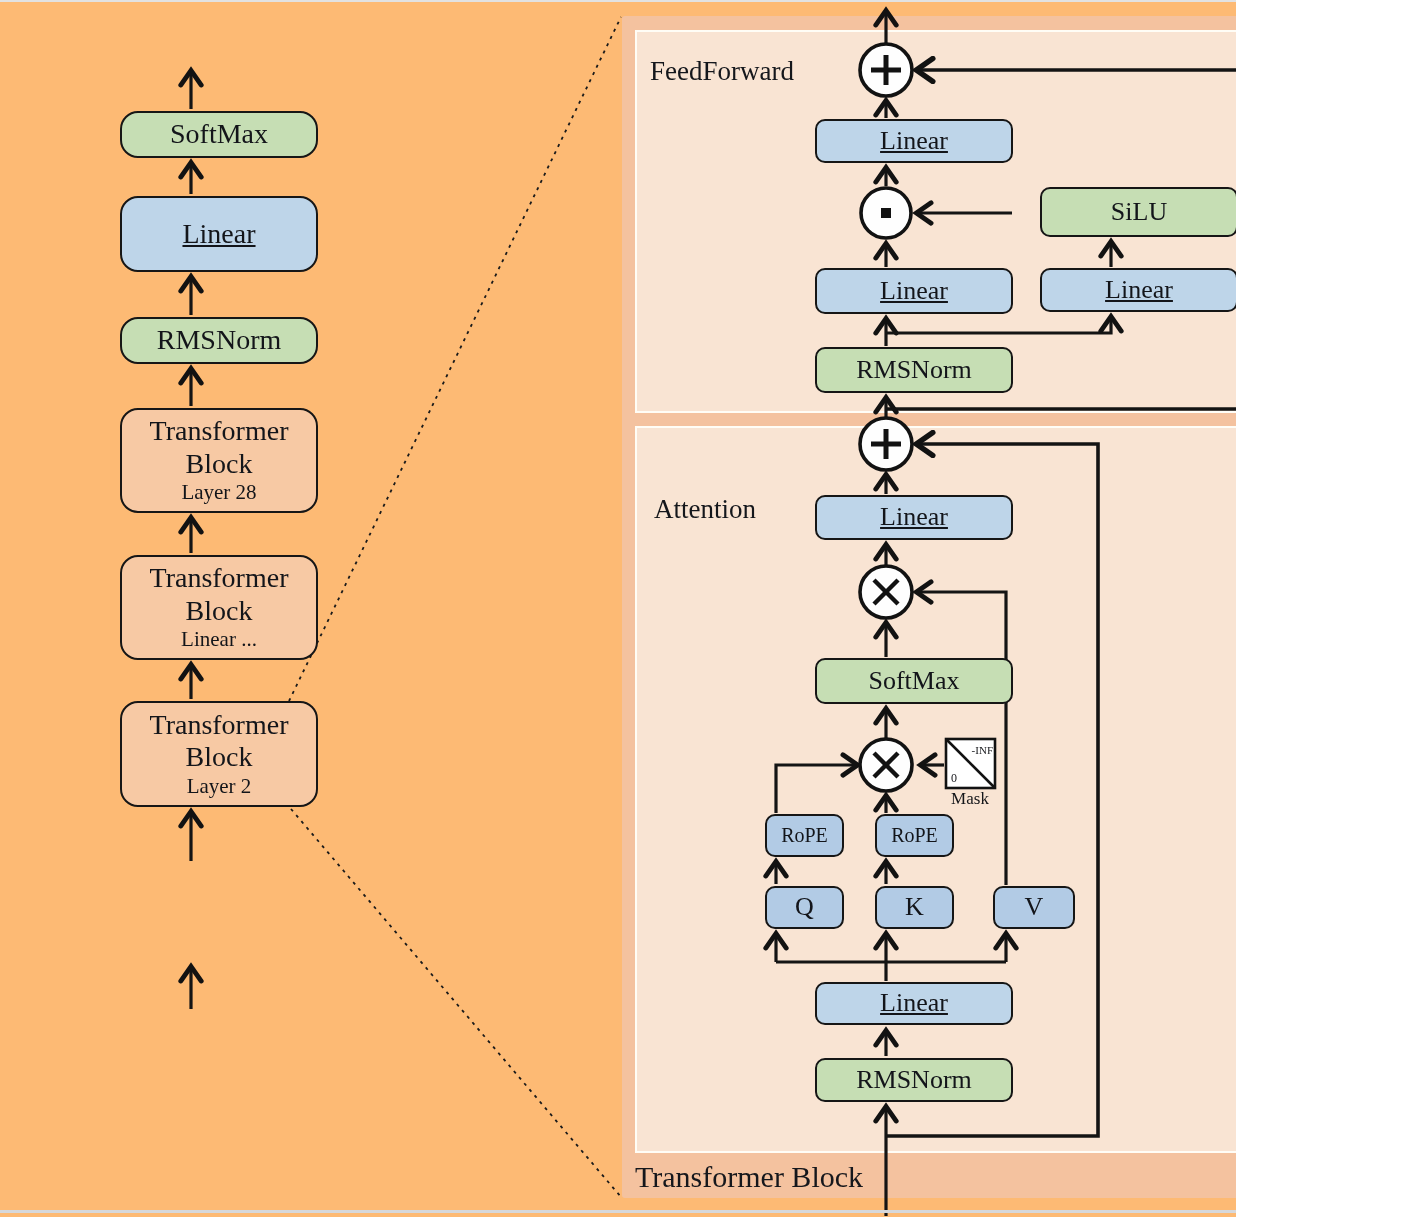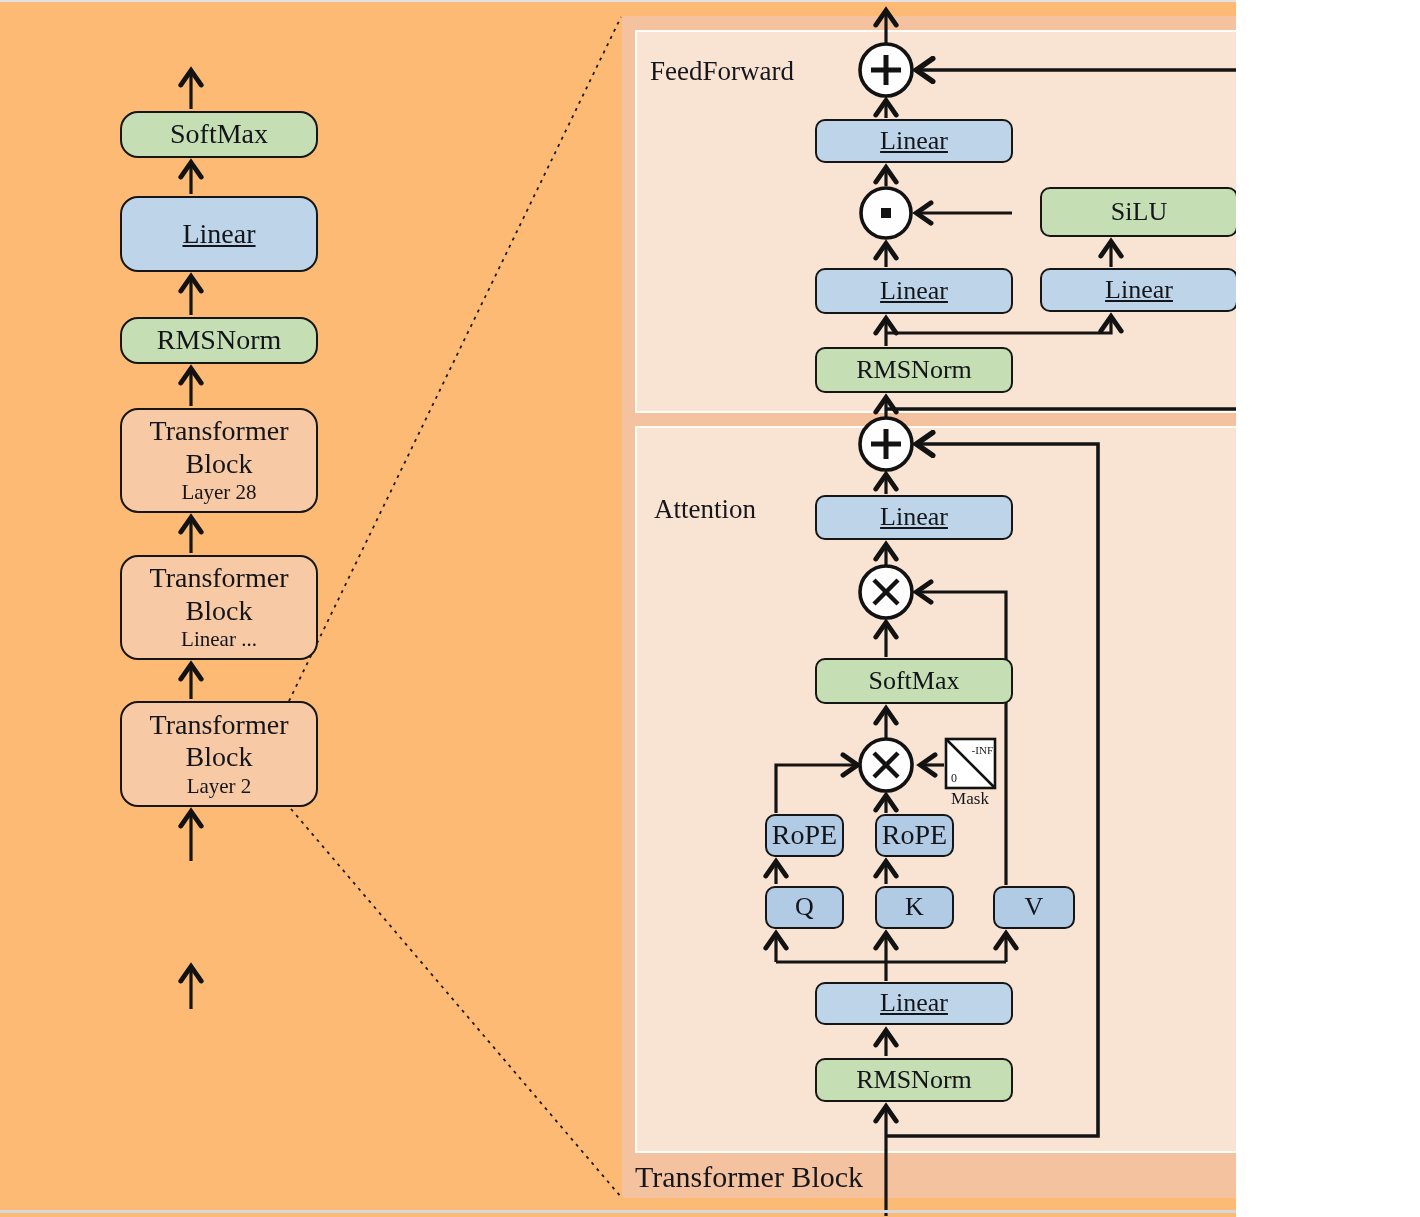--- a/index.html
+++ b/index.html
@@ -16,21 +16,21 @@
        display:flex;flex-direction:column;align-items:center;justify-content:center;
        text-align:center;line-height:1.16;padding:2px 6px;margin-left:28px;}
   .blue{background:#bed5e9;text-decoration:underline;}
   .blue2{background:#b2cbe5;}
   .green{background:#c6deb4;}
   .orange{background:#f7c9a4;}
   .r18{border-radius:18px;}
   .r10{border-radius:10px;}
   .fs28{font-size:28px;}
   .fs26{font-size:26px;}
-  .fs24{font-size:28px;}
+  .fs24{font-size:20px;}
   .sub{font-size:21px;line-height:1.2;}
   svg.overlay{position:absolute;left:0;top:0;}
   svg.overlay text{font-family:"Liberation Serif",serif;fill:#15161a;}
   .flow{stroke:#141414;stroke-width:3.2;fill:none;}
   .flow.thick{stroke-width:3.6;}
   .dash{stroke:#1a1a1a;stroke-width:1.8;fill:none;stroke-dasharray:3 5;}
   .opcirc{fill:#fefefe;stroke:#121212;stroke-width:3.6;}
   .opsym{stroke:#121212;stroke-width:5;stroke-linecap:butt;}
   .opsymx{stroke:#121212;stroke-width:4.4;stroke-linecap:butt;}
 </style>

